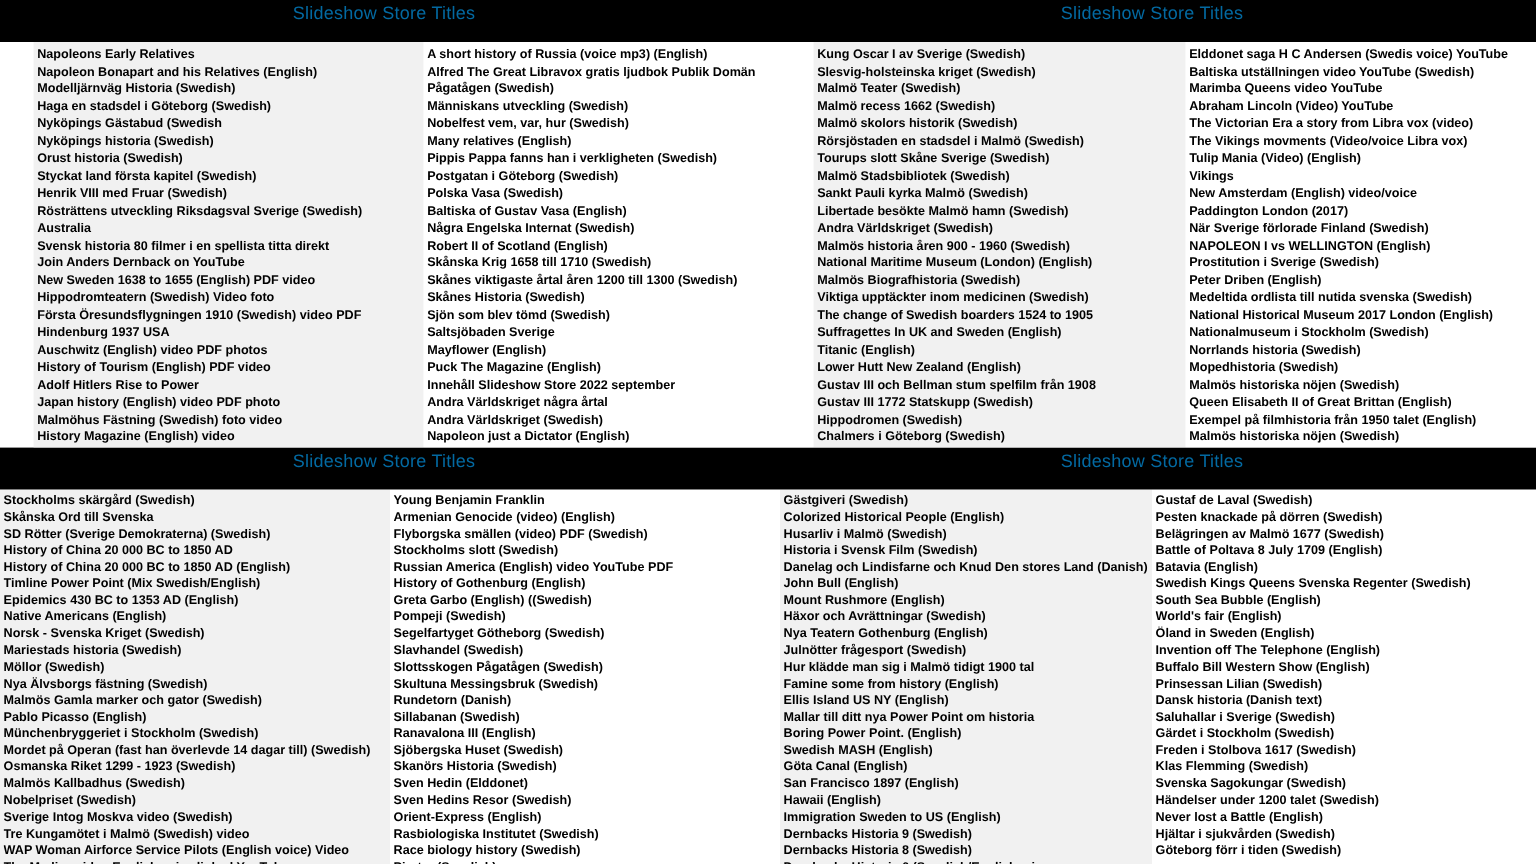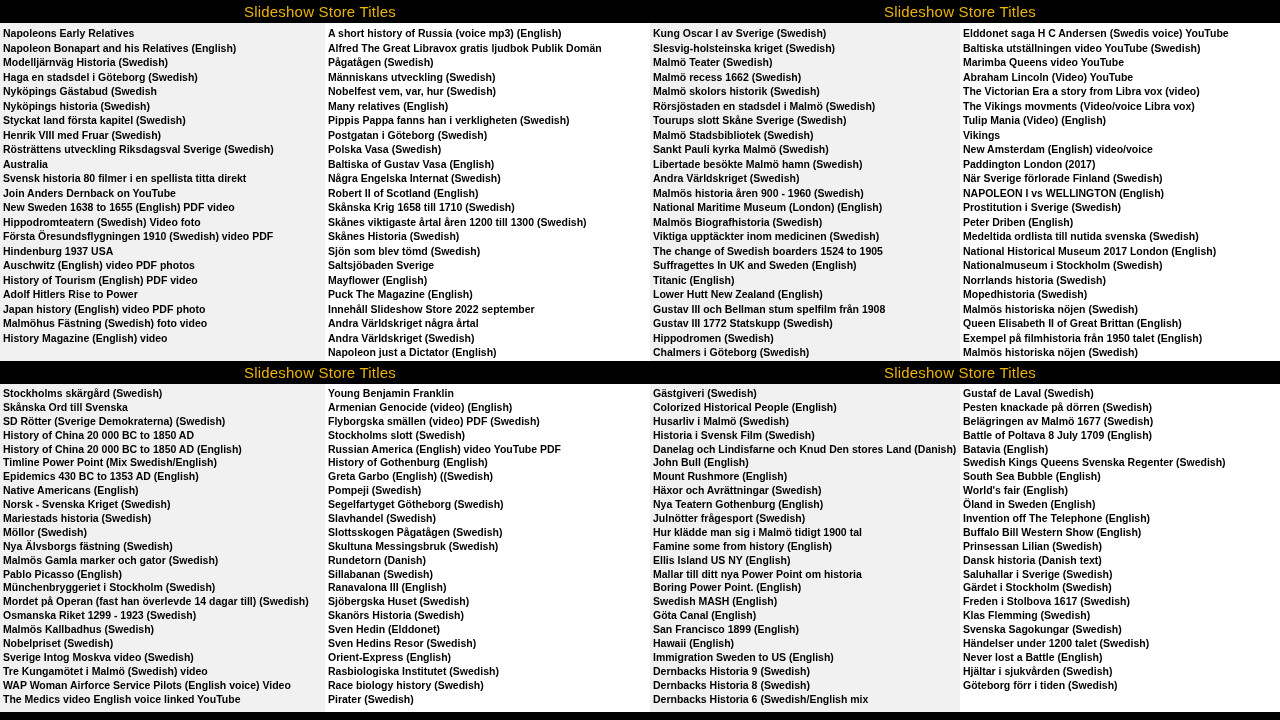--- a/index.html
+++ b/index.html
@@ -1,23 +1,23 @@
 <!DOCTYPE html>
 <html><head>
 <meta charset="utf-8">
 <style>
   * { margin:0; padding:0; box-sizing:border-box; }
   html,body { width:1280px; height:720px; overflow:hidden; background:#ffffff;
     font-family:"Liberation Sans", sans-serif; }
-  .bar { background:#000000; color:#eab308; height:23px; display:flex; width:1280px; }
+  .bar { background:#000000; color:#0369a1; height:35px; display:flex; width:1280px; }
   .bar .bar-title { width:50%; text-align:center; font-size:15px; line-height:23px;
     font-weight:400; letter-spacing:0.2px; }
   .section { display:grid; grid-template-columns:325px 325px 310px 320px; width:1280px;
     overflow:hidden; }
-  .section.s1 { height:338px; }
+  .section.s1 { height:338px;padding-left:28px; }
   .section.s2 { height:328px; }
   .col { padding:3px 2px 0 3px; overflow:hidden; }
   .col:nth-child(1), .col:nth-child(3) { background:#f1f1f1; }
   .col:nth-child(2), .col:nth-child(4) { background:#ffffff; }
   .item { font-size:10.5px; font-weight:bold; color:#000000; white-space:nowrap;
     overflow:hidden; }
   .s1 .item { line-height:14.5px; height:14.5px; }
   .s2 .item { line-height:13.9px; height:13.9px; }
   .footer-bar { background:#000000; height:12px; width:1280px; }
 </style>
@@ -30,20 +30,21 @@
 </div>
 
 <div class="section s1">
     <div class="col">
       <div class="item">Napoleons Early Relatives</div>
       <div class="item">Napoleon Bonapart and his Relatives (English)</div>
       <div class="item">Modelljärnväg Historia (Swedish)</div>
       <div class="item">Haga en stadsdel i Göteborg (Swedish)</div>
       <div class="item">Nyköpings Gästabud (Swedish</div>
       <div class="item">Nyköpings historia (Swedish)</div>
+      <div class="item">Orust historia (Swedish)</div>
       <div class="item">Styckat land första kapitel (Swedish)</div>
       <div class="item">Henrik VIII med Fruar (Swedish)</div>
       <div class="item">Rösträttens utveckling Riksdagsval Sverige (Swedish)</div>
       <div class="item">Australia</div>
       <div class="item">Svensk historia 80 filmer i en spellista titta direkt</div>
       <div class="item">Join Anders Dernback on YouTube</div>
       <div class="item">New Sweden 1638 to 1655 (English) PDF video</div>
       <div class="item">Hippodromteatern (Swedish) Video foto</div>
       <div class="item">Första Öresundsflygningen 1910 (Swedish) video PDF</div>
       <div class="item">Hindenburg 1937 USA</div>
@@ -198,21 +199,21 @@
       <div class="item">Häxor och Avrättningar (Swedish)</div>
       <div class="item">Nya Teatern Gothenburg (English)</div>
       <div class="item">Julnötter frågesport (Swedish)</div>
       <div class="item">Hur klädde man sig i Malmö tidigt 1900 tal</div>
       <div class="item">Famine some from history (English)</div>
       <div class="item">Ellis Island US NY (English)</div>
       <div class="item">Mallar till ditt nya Power Point om historia</div>
       <div class="item">Boring Power Point. (English)</div>
       <div class="item">Swedish MASH (English)</div>
       <div class="item">Göta Canal (English)</div>
-      <div class="item">San Francisco 1899 (English)</div>
+      <div class="item">San Francisco 1897 (English)</div>
       <div class="item">Hawaii (English)</div>
       <div class="item">Immigration Sweden to US (English)</div>
       <div class="item">Dernbacks Historia 9 (Swedish)</div>
       <div class="item">Dernbacks Historia 8 (Swedish)</div>
       <div class="item">Dernbacks Historia 6 (Swedish/English mix</div>
     </div>
     <div class="col">
       <div class="item">Gustaf de Laval (Swedish)</div>
       <div class="item">Pesten knackade på dörren (Swedish)</div>
       <div class="item">Belägringen av Malmö 1677 (Swedish)</div>

